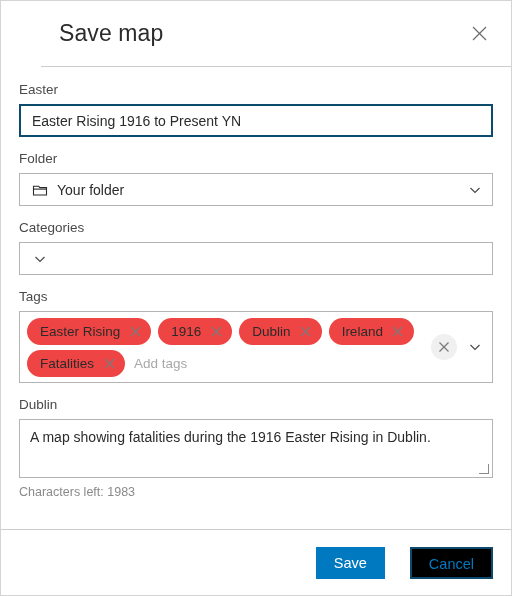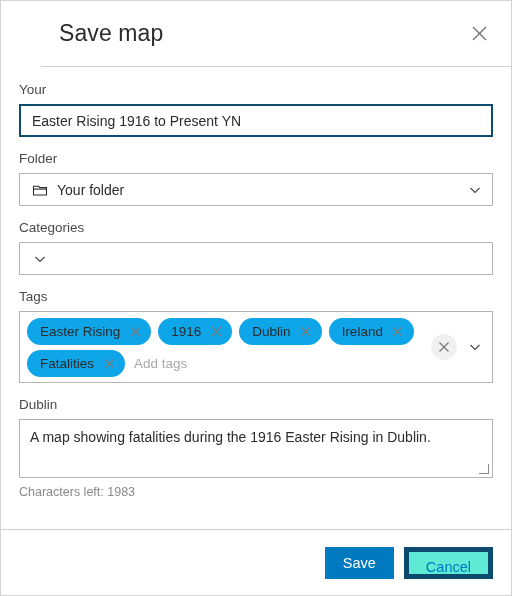--- a/index.html
+++ b/index.html
@@ -144,21 +144,21 @@
     display: flex;
     flex-wrap: wrap;
     align-items: center;
     align-content: center;
     gap: 5px 7px;
     min-width: 0;
   }
   .tag-chip {
     display: inline-flex;
     align-items: center;
-    background: #0ea5e9;
+    background: #ef4444;
     border-radius: 14px;
     height: 27px;
     padding: 0 6px 0 13px;
     font-size: 13.5px;
     color: #2b2b2b;
     white-space: nowrap;
   }
   .tag-remove {
     width: 20px;
     height: 20px;
@@ -271,23 +271,24 @@
     border-radius: 0;
     line-height: 30px;
     text-align: center;
   }
   .btn-primary {
     background: #0079c1;
     border: 1px solid #0079c1;
     color: #ffffff;
   }
   .btn-secondary {
-    background: #5eead4;
-    border: 5px solid #0c4a6e;
+    background: #000000;
+    border: 2px solid #0c4a6e;
     color: #0079c1;
+    margin-left: 15px;
   }
 </style>
 </head>
 <body>
 
 <div class="dialog">
 
   <div class="dialog-header">
     <div class="dialog-title">Save map</div>
     <div class="close-btn">
@@ -296,21 +297,21 @@
           <line x1="2" y1="2" x2="15" y2="15"></line>
             <line x1="15" y1="2" x2="2" y2="15"></line>
         </svg>
       </span>
     </div>
   </div>
 
   <div class="dialog-body">
 
     <div class="field">
-      <label class="field-label">Your</label>
+      <label class="field-label">Easter</label>
       <input class="text-input" type="text" value="Easter Rising 1916 to Present YN" style="">
     </div>
 
     <div class="field">
       <label class="field-label">Folder</label>
       <div class="select-box">
         <span class="select-icon">
           <svg width="16" height="16" viewBox="0 0 16 16" fill="none" stroke="currentColor" stroke-width="1.1">
             <path d="M1.5 4.2h5.2l1.1 1.4h6.7v7.4h-13z"></path>
             <line x1="1.5" y1="7.1" x2="14.5" y2="7.1"></line>

